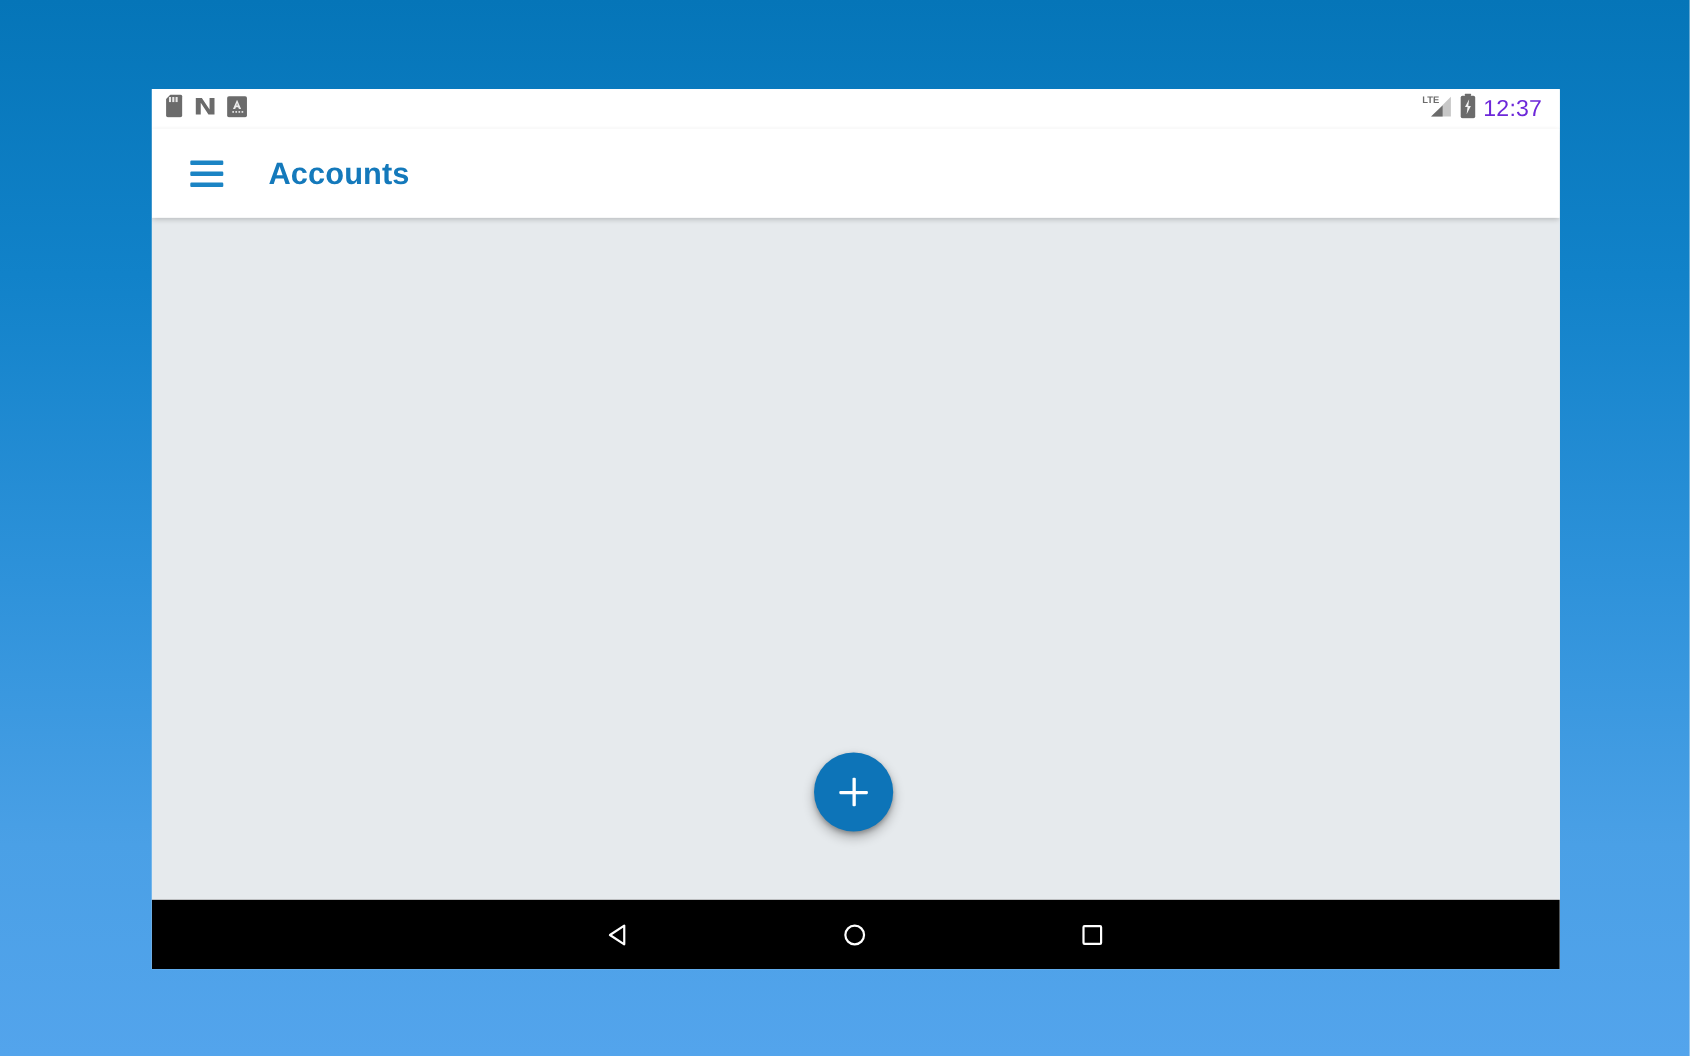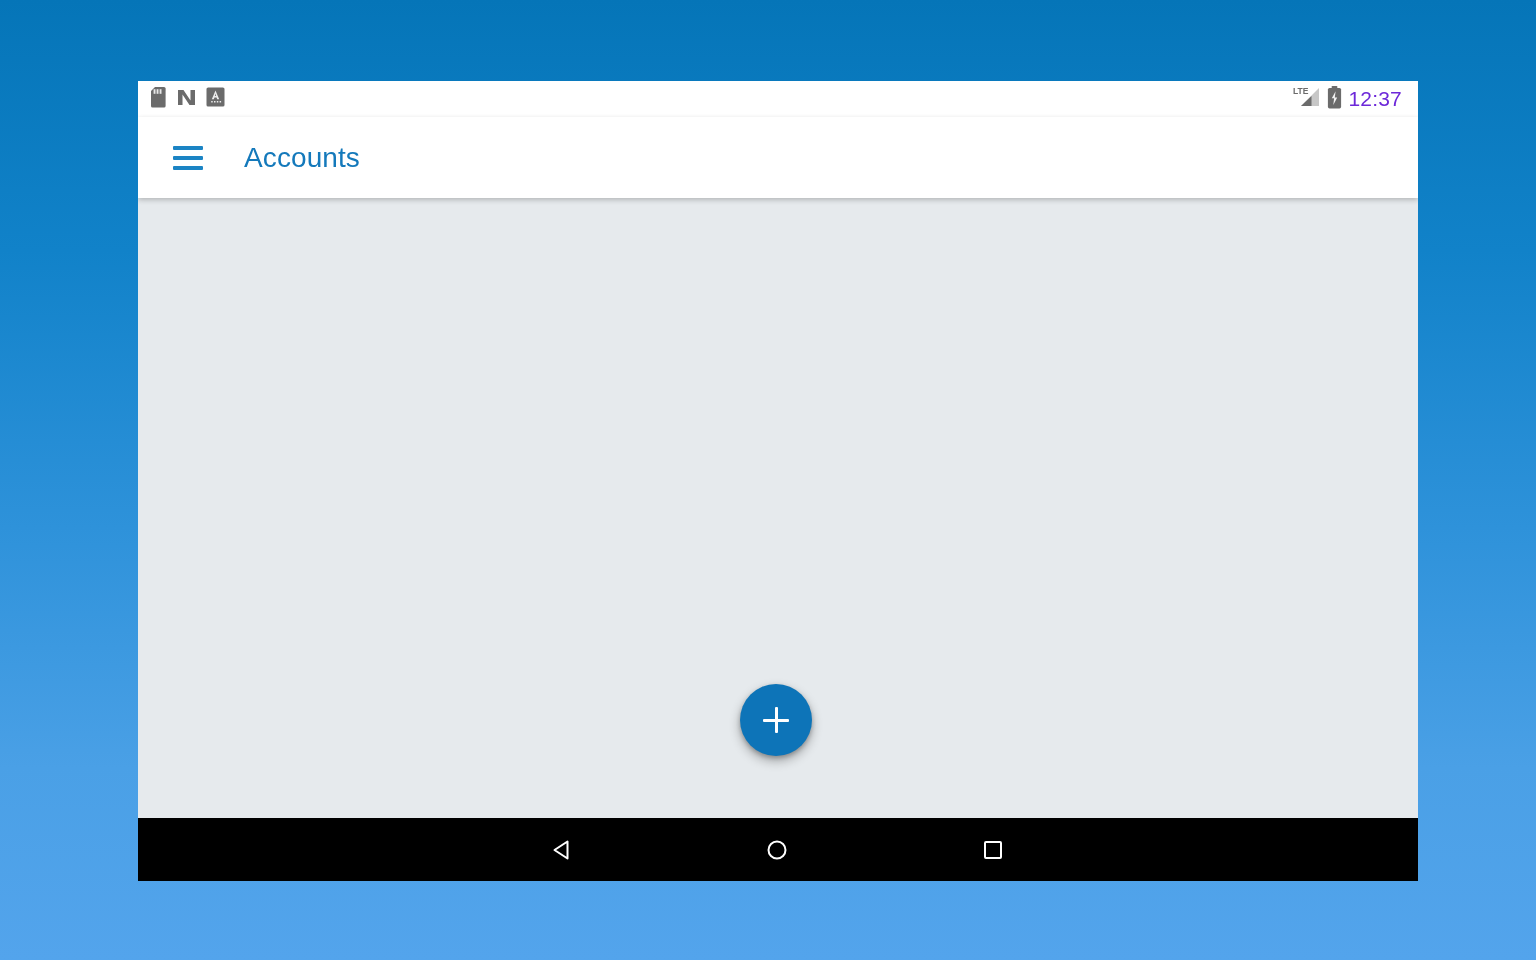--- a/index.html
+++ b/index.html
@@ -90,21 +90,21 @@
   #menu-button .bar {
     width: 30px;
     height: 4px;
     background: #1b84c4;
     border-radius: 1px;
   }
 
   #app-bar-title {
     margin-left: 32px;
     font-size: 28px;
-    font-weight: normal;
+    font-weight: bold;
     color: #1479bb;
     letter-spacing: 0.1px;
   }
 
   
   #content-area {
     position: absolute;
     left: 0; top: 117px;
     width: 100%;
     height: 620px;

